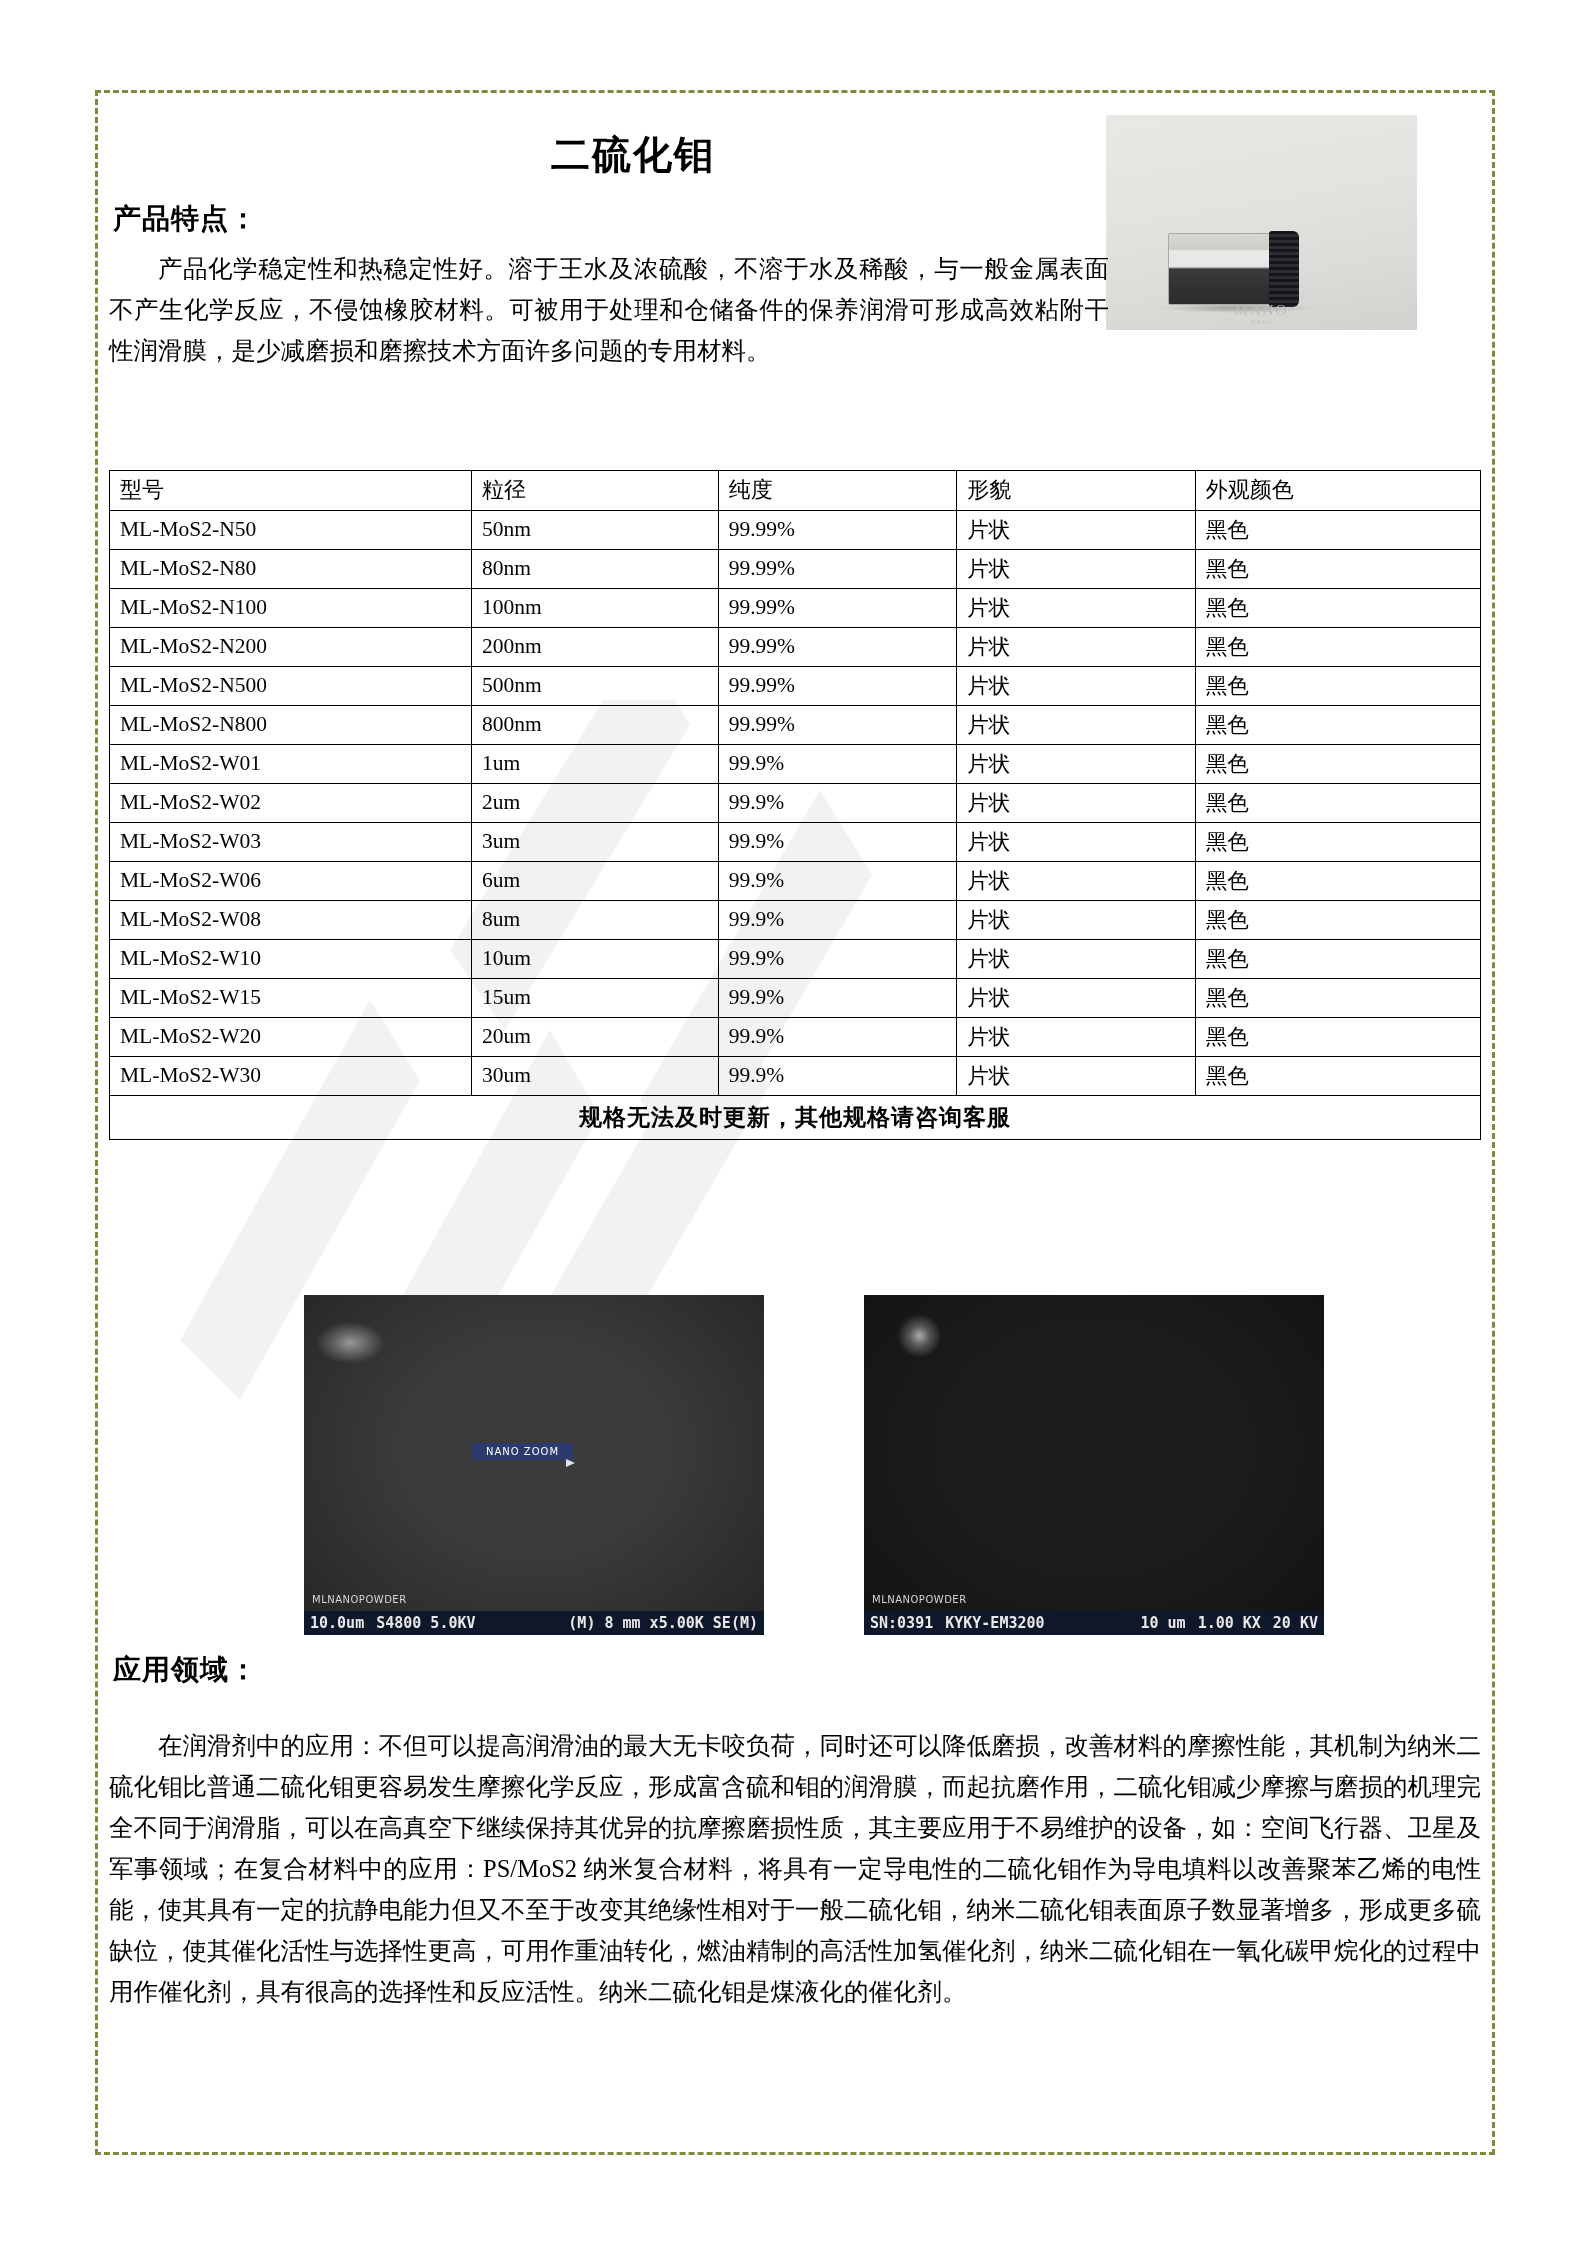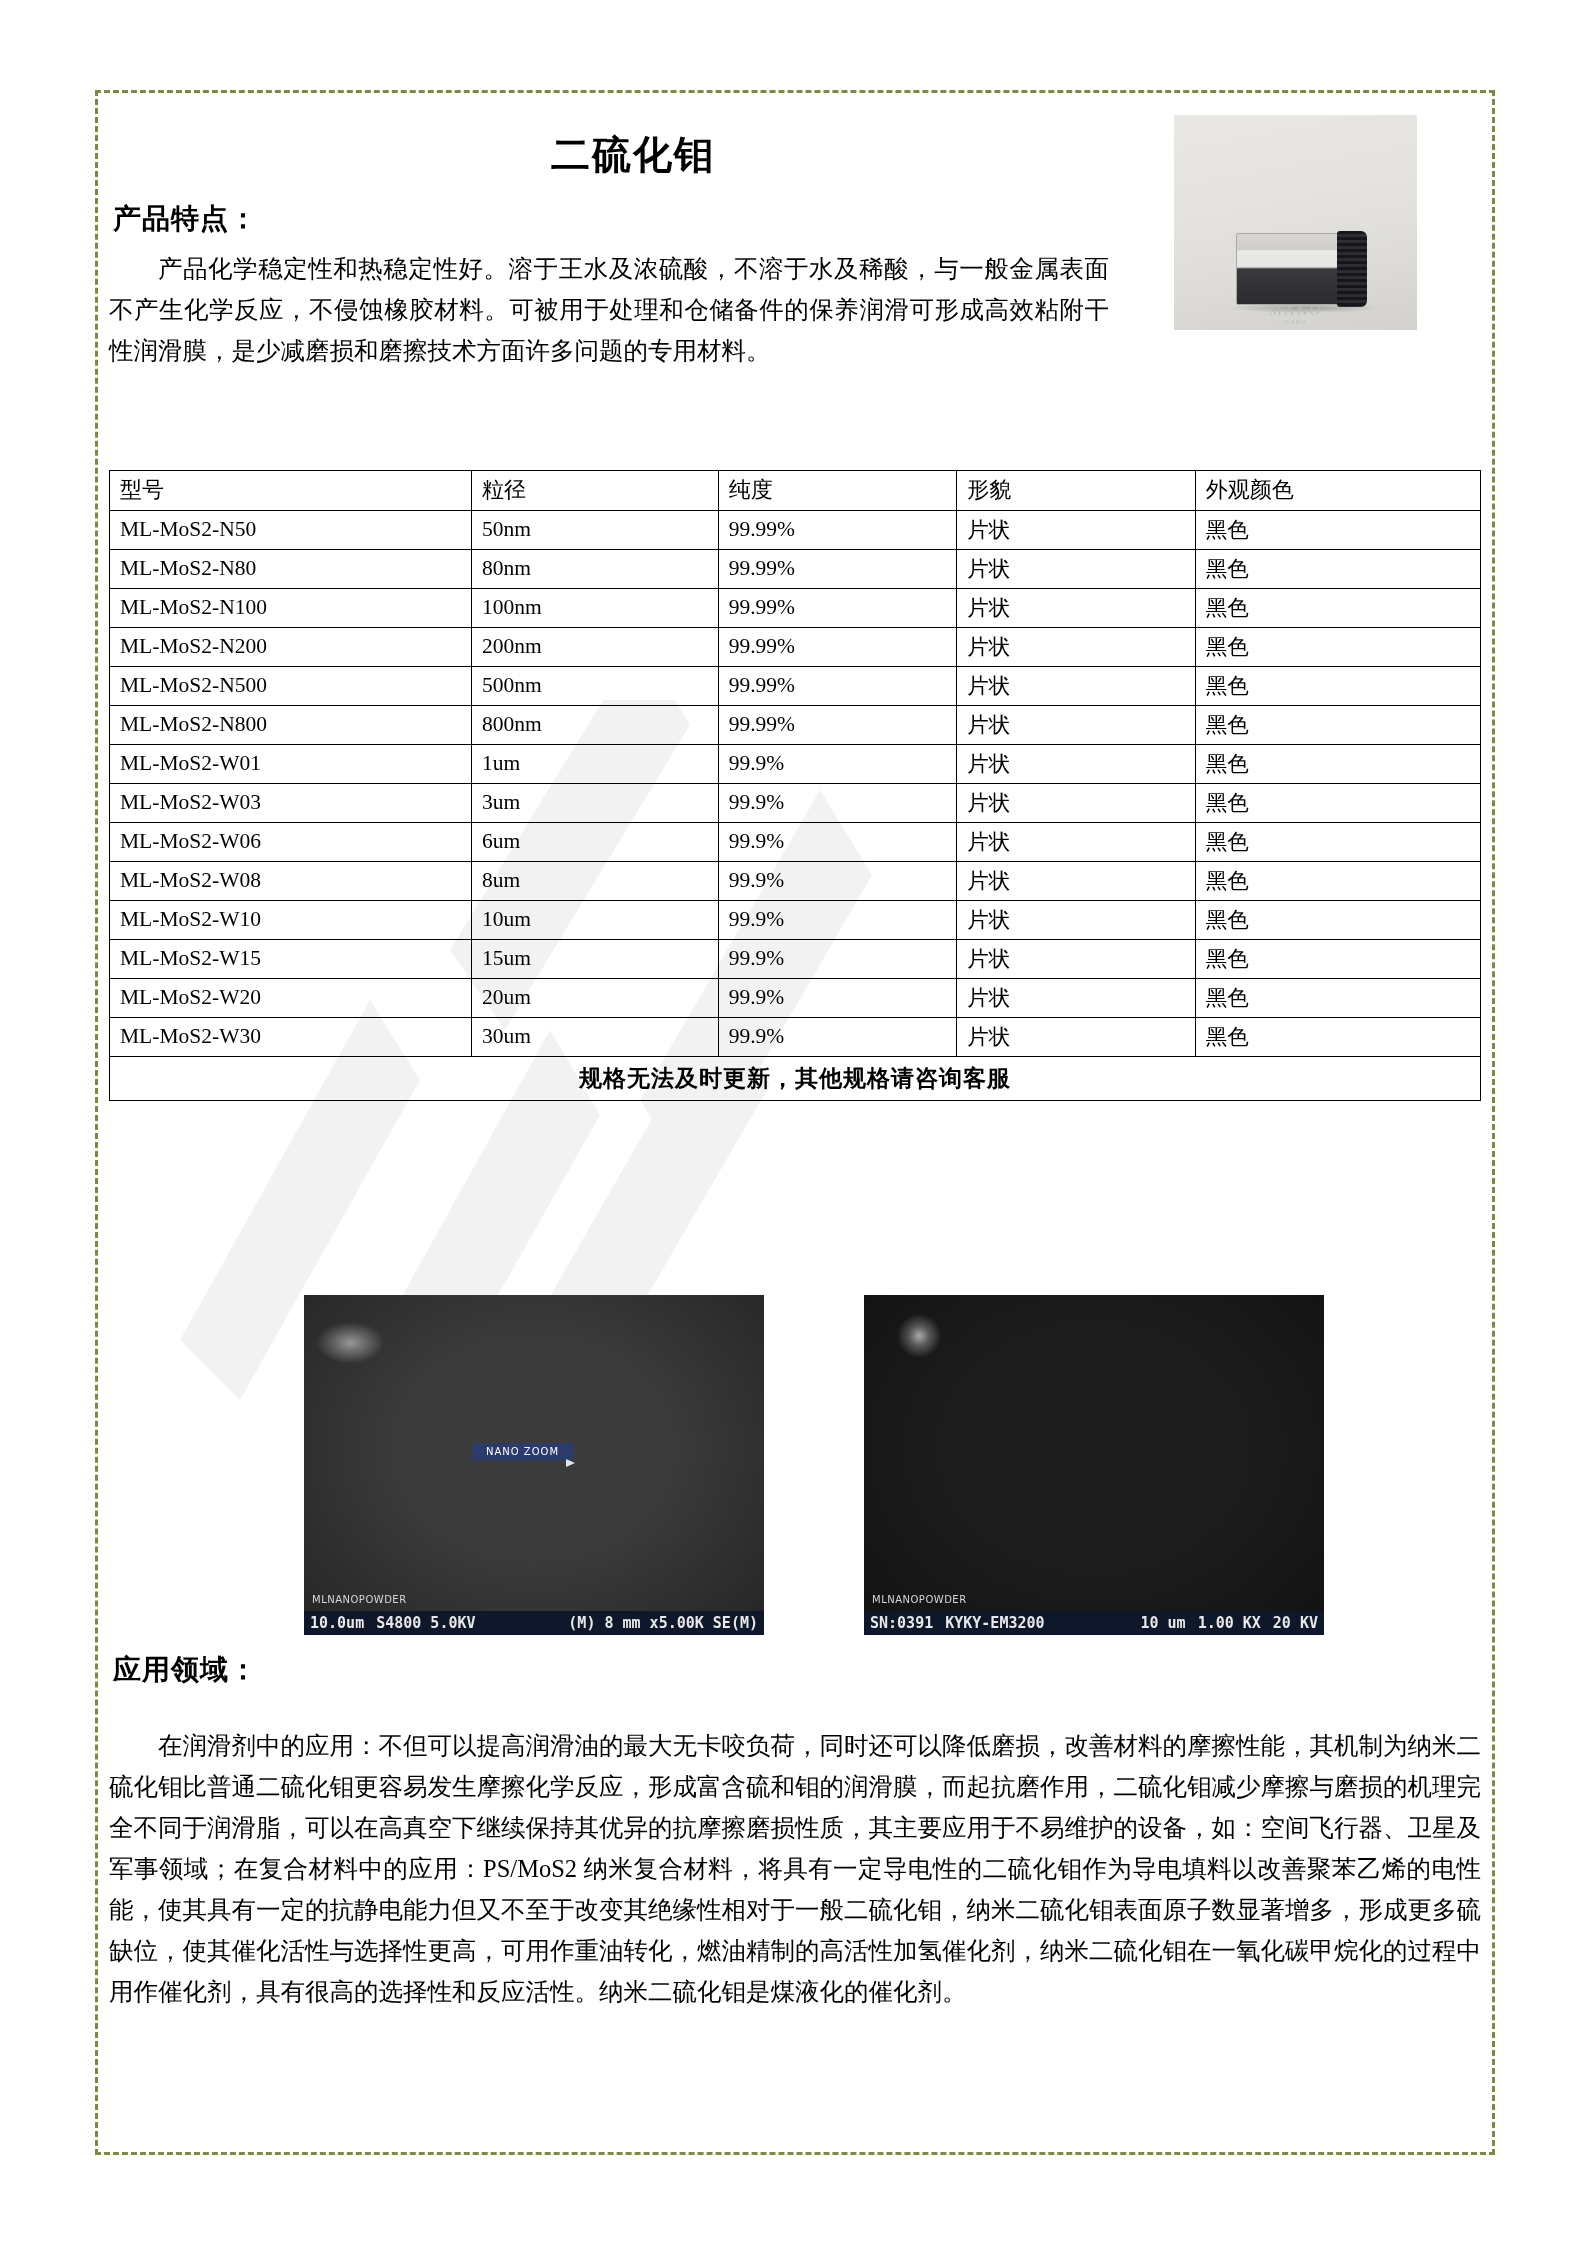--- a/index.html
+++ b/index.html
@@ -58,21 +58,21 @@
     font-size: 39px;
     letter-spacing: 2px;
     color: #000;
   }
 
   
   .product-photo {
     position: absolute;
     right: 78px;
     top: 25px;
-    width: 243px;
+    width: 311px;
     height: 215px;
     overflow: hidden;
     background: #b91c1c;
   }
   .photo-inner { position: absolute; inset: 0; }
   .photo-bg {
     position: absolute; inset: 0;
     background: linear-gradient(170deg, #e9e8e5 0%, #e3e2df 45%, #dcdbd8 72%, #d2d1cd 100%);
   }
   .jar-body {
@@ -403,20 +403,27 @@
           <td>黑色</td>
         </tr>
         <tr>
           <td>ML-MoS2-W01</td>
           <td>1um</td>
           <td>99.9%</td>
           <td>片状</td>
           <td>黑色</td>
         </tr>
         <tr>
+          <td>ML-MoS2-W02</td>
+          <td>2um</td>
+          <td>99.9%</td>
+          <td>片状</td>
+          <td>黑色</td>
+        </tr>
+        <tr>
           <td>ML-MoS2-W03</td>
           <td>3um</td>
           <td>99.9%</td>
           <td>片状</td>
           <td>黑色</td>
         </tr>
         <tr>
           <td>ML-MoS2-W06</td>
           <td>6um</td>
           <td>99.9%</td>

